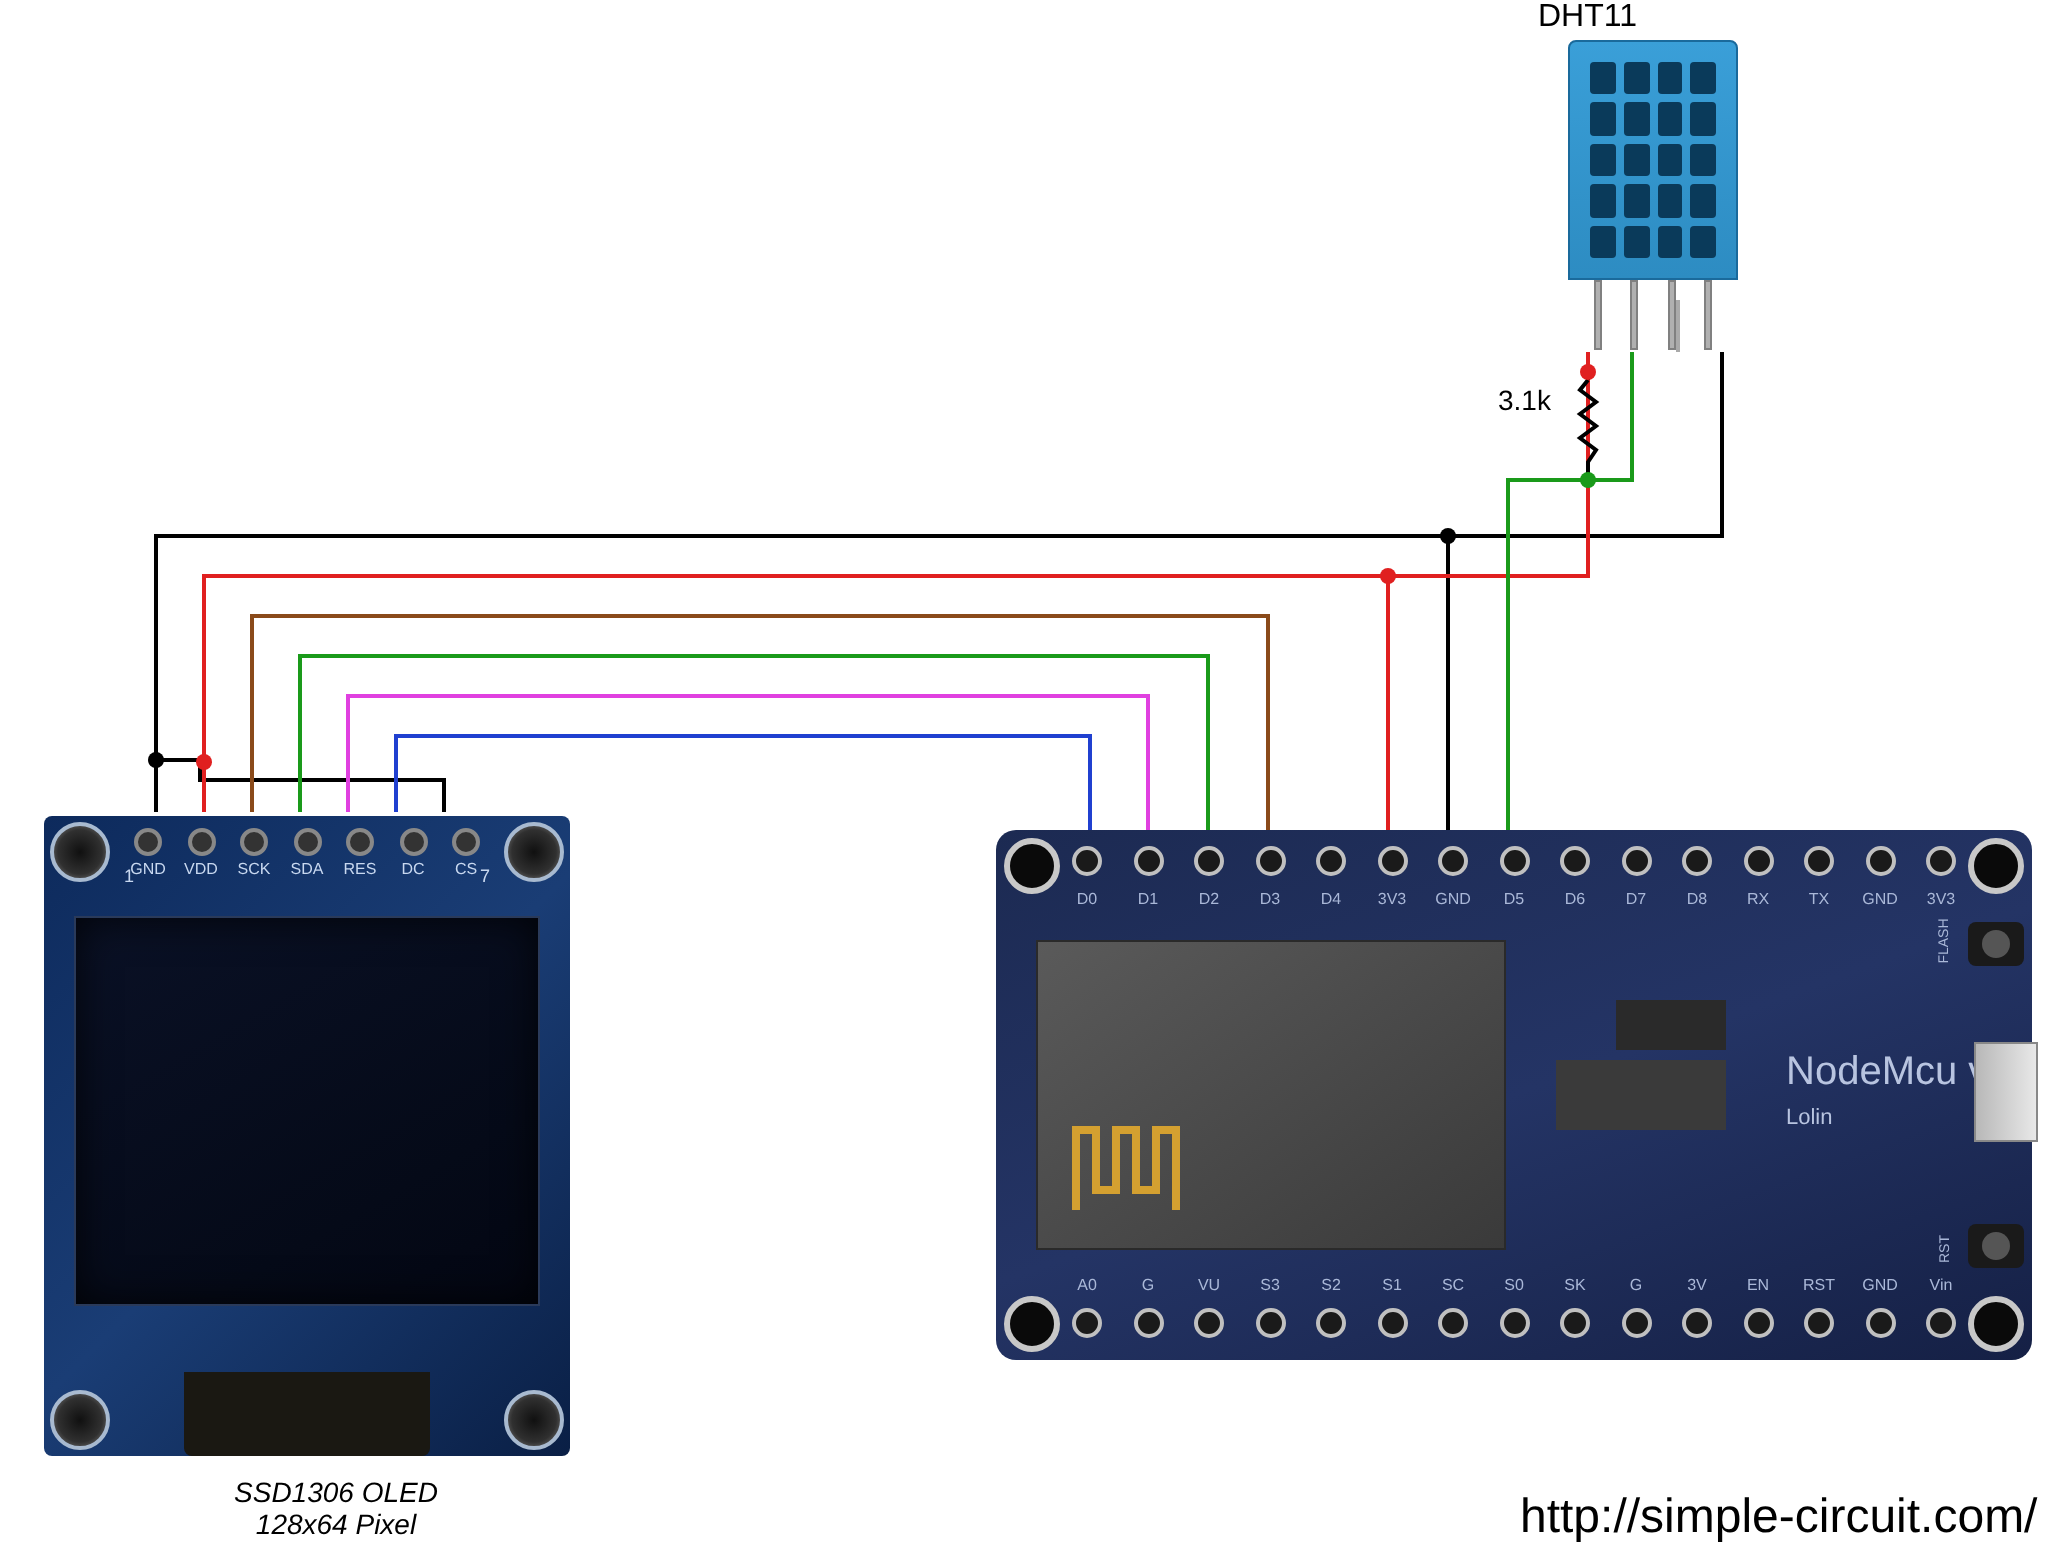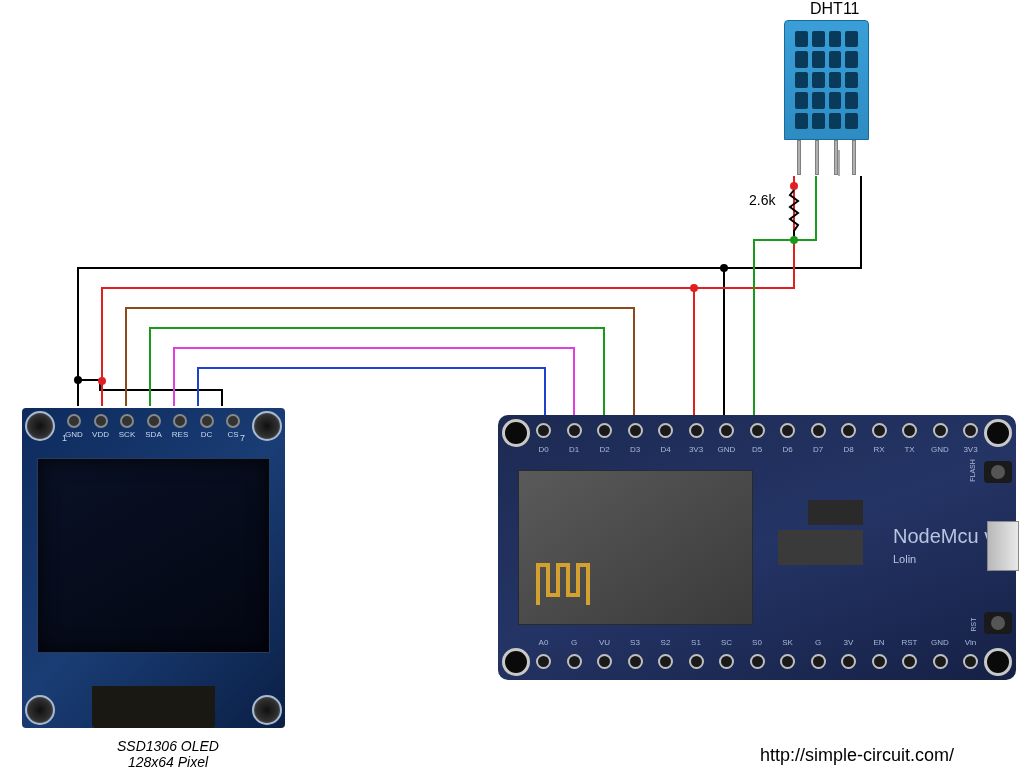--- a/index.html
+++ b/index.html
@@ -7,23 +7,23 @@
   font-family: Arial, Helvetica, sans-serif;
   background: #fff;
   width: 1024px;
   height: 775px;
   position: relative;
   overflow: hidden;
 }
 .wires { position: absolute; top: 0; left: 0; width: 1024px; height: 775px; z-index: 1; }
 .component { position: absolute; z-index: 2; }
 .label { position: absolute; font-size: 14px; color: #000; text-align: center; z-index: 3; }
-.dht-label { top: 0px; left: 810px; font-size: 16px; }
+.dht-label { top: 0px; left: 769px; font-size: 16px; }
 .oled-label { top: 738px; left: 93px; width: 150px; font-style: italic; }
-.url-label { top: 745px; left: 760px; font-size: 18px; }
+.url-label { top: 745px; left: 760px; font-size: 24px; }
 .resistor-label { top: 192px; left: 749px; font-size: 14px; }
 
 
 .dht11 { top: 20px; left: 784px; width: 85px; height: 160px; }
 .dht-body {
   width: 85px; height: 120px;
   background: linear-gradient(to bottom, #3a9fd8 0%, #2d8cc2 100%);
   border: 1px solid #1a6a9c;
   border-radius: 4px 4px 0 0;
   position: relative;
@@ -172,21 +172,21 @@
 </svg>
 
 <div class="node" style="background:#000;top:264px;left:720px;"></div>
 <div class="node" style="background:#e02020;top:284px;left:690px;"></div>
 <div class="node" style="background:#e02020;top:182px;left:790px;"></div>
 <div class="node" style="background:#1a9a1a;top:236px;left:790px;"></div>
 <div class="node" style="background:#000;top:376px;left:74px;"></div>
 <div class="node" style="background:#e02020;top:377px;left:98px;"></div>
 
 <div class="label dht-label">DHT11</div>
-<div class="label resistor-label">2.6k</div>
+<div class="label resistor-label">3.1k</div>
 <div class="label oled-label">
   <div>SSD1306 OLED</div>
   <div>128x64 Pixel</div>
 </div>
 <div class="label url-label">http://simple-circuit.com/</div>
 
 <div class="component dht11">
   <div class="dht-body">
     <div class="dht-grid">
       <div class="dht-hole"></div>

